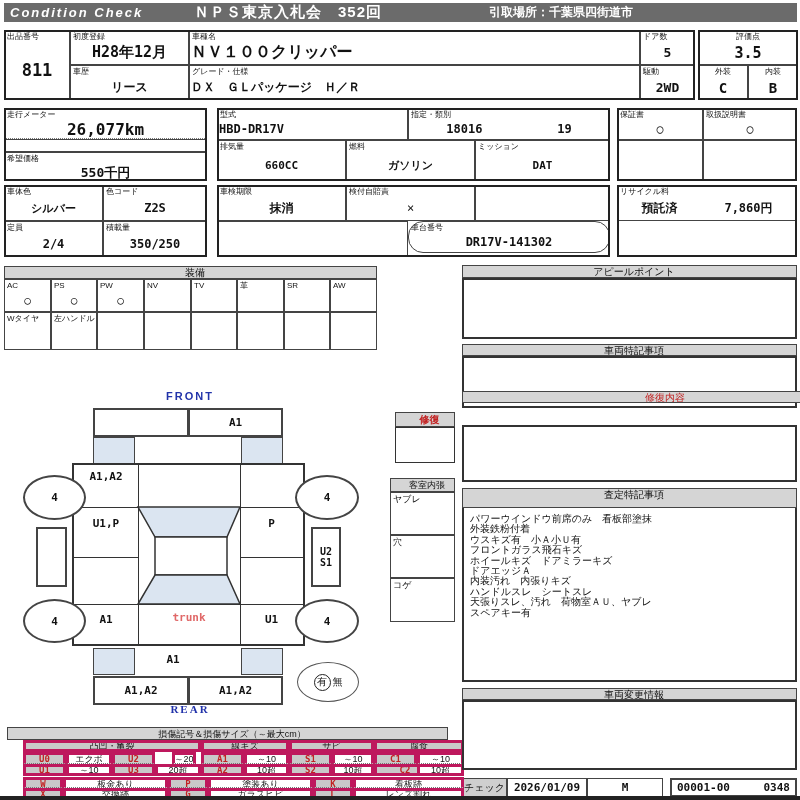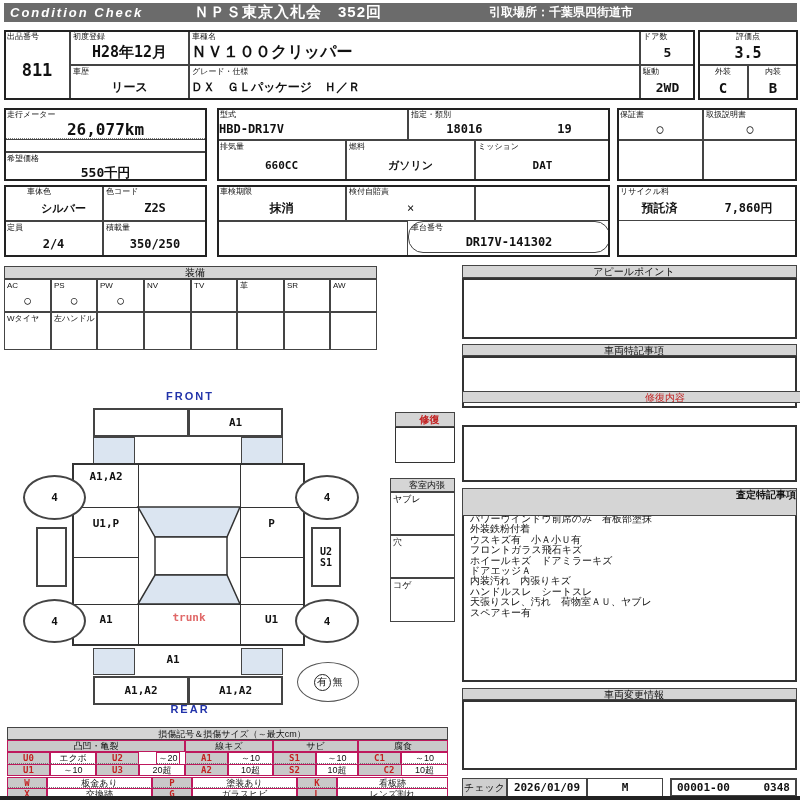--- a/index.html
+++ b/index.html
@@ -18,22 +18,22 @@
        font-size:10px;line-height:11px;font-weight:bold;overflow:hidden;z-index:2;padding-left:9px;}
   .secbody{position:absolute;border:2px solid #333;background:#fff;box-sizing:border-box;z-index:1;}
   .titlebar{position:absolute;left:4px;top:3px;width:793px;height:19px;background:#6b6b6b;color:#fff;z-index:2;}
   .titlebar span{position:absolute;top:0;height:19px;display:flex;align-items:center;white-space:nowrap;}
   .line{position:absolute;background:#333;z-index:1;}
   .blue{background:#dbe5f1;}
   .tire{position:absolute;border:2px solid #444;border-radius:50%;background:#fff;display:flex;align-items:center;
         justify-content:center;font-weight:bold;font-size:11px;z-index:7;font-family:"DejaVu Sans Mono",monospace;}
   .maplbl{position:absolute;display:flex;align-items:center;justify-content:center;font-weight:bold;font-size:11px;
           font-family:"DejaVu Sans Mono","Liberation Sans",monospace;z-index:4;white-space:nowrap;}
-  .lgc{position:absolute;border:1px solid #be185d;box-sizing:border-box;font-size:9px;line-height:10px;display:flex;
-       align-items:center;justify-content:center;background:#fff;overflow:hidden;white-space:nowrap;}
+  .lgc{position:absolute;border:3px solid #be185d;box-sizing:border-box;font-size:9px;line-height:10px;display:flex;
+       align-items:center;justify-content:center;background:#fff;overflow:hidden;white-space:nowrap;margin-left:16px;}
   .lgc.gray{background:#c9c9c9;}
   .lgc.code{background:#c9c9c9;color:#c22222;font-weight:bold;font-family:"DejaVu Sans Mono",monospace;}
   .lgc.dot{border-bottom:1px dotted #777;}
   .red{color:#c22222;}
   .blueTxt{color:#2233aa;}
   .assess{font-size:10px;line-height:10.4px;padding:12px 6px;white-space:pre-line;letter-spacing:0;}
 </style>
 </head>
 <body>
 
@@ -130,21 +130,21 @@
     <div class="val" style="font-size:12px;font-weight:normal;">○</div>
   </div>
   <div class="cell" style="left:703px;top:108px;width:94px;height:32px;">
     <span class="lbl">取扱説明書</span>
     <div class="val" style="font-size:12px;font-weight:normal;">○</div>
   </div>
   <div class="cell" style="left:617px;top:140px;width:86px;height:41px;"></div>
   <div class="cell" style="left:703px;top:140px;width:94px;height:41px;"></div>
   <div class="frame" style="left:617px;top:108px;width:180px;height:73px;"></div>
 
-  <div class="cell" style="left:4px;top:185px;width:99px;height:36px;padding-left:20px;">
+  <div class="cell" style="left:4px;top:185px;width:99px;height:36px;">
     <span class="lbl">車体色</span>
     <div class="val" style="font-size:11px;">シルバー</div>
   </div>
   <div class="cell" style="left:103px;top:185px;width:104px;height:36px;">
     <span class="lbl">色コード</span>
     <div class="val" style="font-size:12px;">Z2S</div>
   </div>
   <div class="cell" style="left:4px;top:221px;width:99px;height:36px;">
     <span class="lbl">定員</span>
     <div class="val" style="font-size:12px;">2/4</div>
@@ -261,21 +261,21 @@
   <div class="cell blue" style="left:93px;top:648px;width:42px;height:27px;"></div>
   <div class="cell blue" style="left:241px;top:648px;width:42px;height:27px;"></div>
   <div class="maplbl" style="left:138px;top:652px;width:70px;height:14px;">A1</div>
 
   <div class="cell" style="left:93px;top:676px;width:96px;height:29px;border-width:2px;">
     <div class="val" style="font-size:11px;">A1,A2</div>
   </div>
   <div class="cell" style="left:188px;top:676px;width:95px;height:29px;border-width:2px;">
     <div class="val" style="font-size:11px;">A1,A2</div>
   </div>
-  <div class="maplbl blueTxt" style="left:150px;top:702px;width:80px;height:13px;letter-spacing:2px;font-family:Liberation Sans, sans-serif;">REAR</div>
+  <div class="maplbl blueTxt" style="left:150px;top:702px;width:80px;height:13px;letter-spacing:2px;font-family:Liberation Serif, serif;">REAR</div>
 
   <div class="tire" style="left:23px;top:475px;width:59px;height:41px;">4</div>
   <div class="tire" style="left:295px;top:475px;width:60px;height:41px;">4</div>
   <div class="tire" style="left:23px;top:599px;width:59px;height:40px;">4</div>
   <div class="tire" style="left:295px;top:599px;width:60px;height:40px;">4</div>
 
   <div class="cell" style="left:36px;top:527px;width:31px;height:60px;border-width:2px;"></div>
   <div class="cell" style="left:311px;top:527px;width:30px;height:60px;border-width:2px;">
     <div class="val" style="font-size:10px;flex-direction:column;line-height:11px;">
       <span>U2</span>
@@ -304,21 +304,21 @@
 
   <div class="bar" style="left:462px;top:265px;width:335px;height:13px;font-weight:normal;">アピールポイント</div>
   <div class="secbody" style="left:462px;top:278px;width:335px;height:61px;"></div>
 
   <div class="bar" style="left:462px;top:344px;width:335px;height:12px;line-height:11px;font-weight:normal;">車両特記事項</div>
   <div class="secbody" style="left:462px;top:356px;width:335px;height:52px;"></div>
 
   <div class="bar red" style="left:462px;top:391px;width:397px;height:12px;line-height:11px;font-weight:normal;">修復内容</div>
   <div class="secbody" style="left:462px;top:425px;width:335px;height:57px;"></div>
 
-  <div class="bar" style="left:462px;top:488px;width:335px;height:28px;line-height:11px;font-weight:bold;text-align:right;">査定特記事項</div>
+  <div class="bar" style="left:462px;top:488px;width:335px;height:20px;line-height:11px;font-weight:normal;">査定特記事項</div>
   <div class="secbody assess" style="left:462px;top:500px;width:335px;height:182px;">パワーウインドウ前席のみ　看板部塗抹
 外装鉄粉付着
 ウスキズ有　小Ａ小Ｕ有
 フロントガラス飛石キズ
 ホイールキズ　ドアミラーキズ
 ドアエッジＡ
 内装汚れ　内張りキズ
 ハンドルスレ　シートスレ
 天張りスレ、汚れ　荷物室ＡＵ、ヤブレ
 スペアキー有</div>

